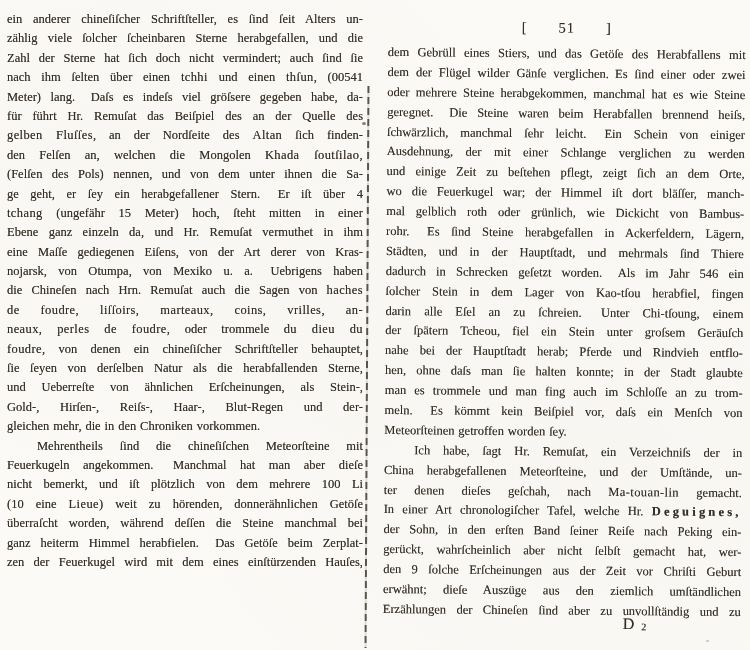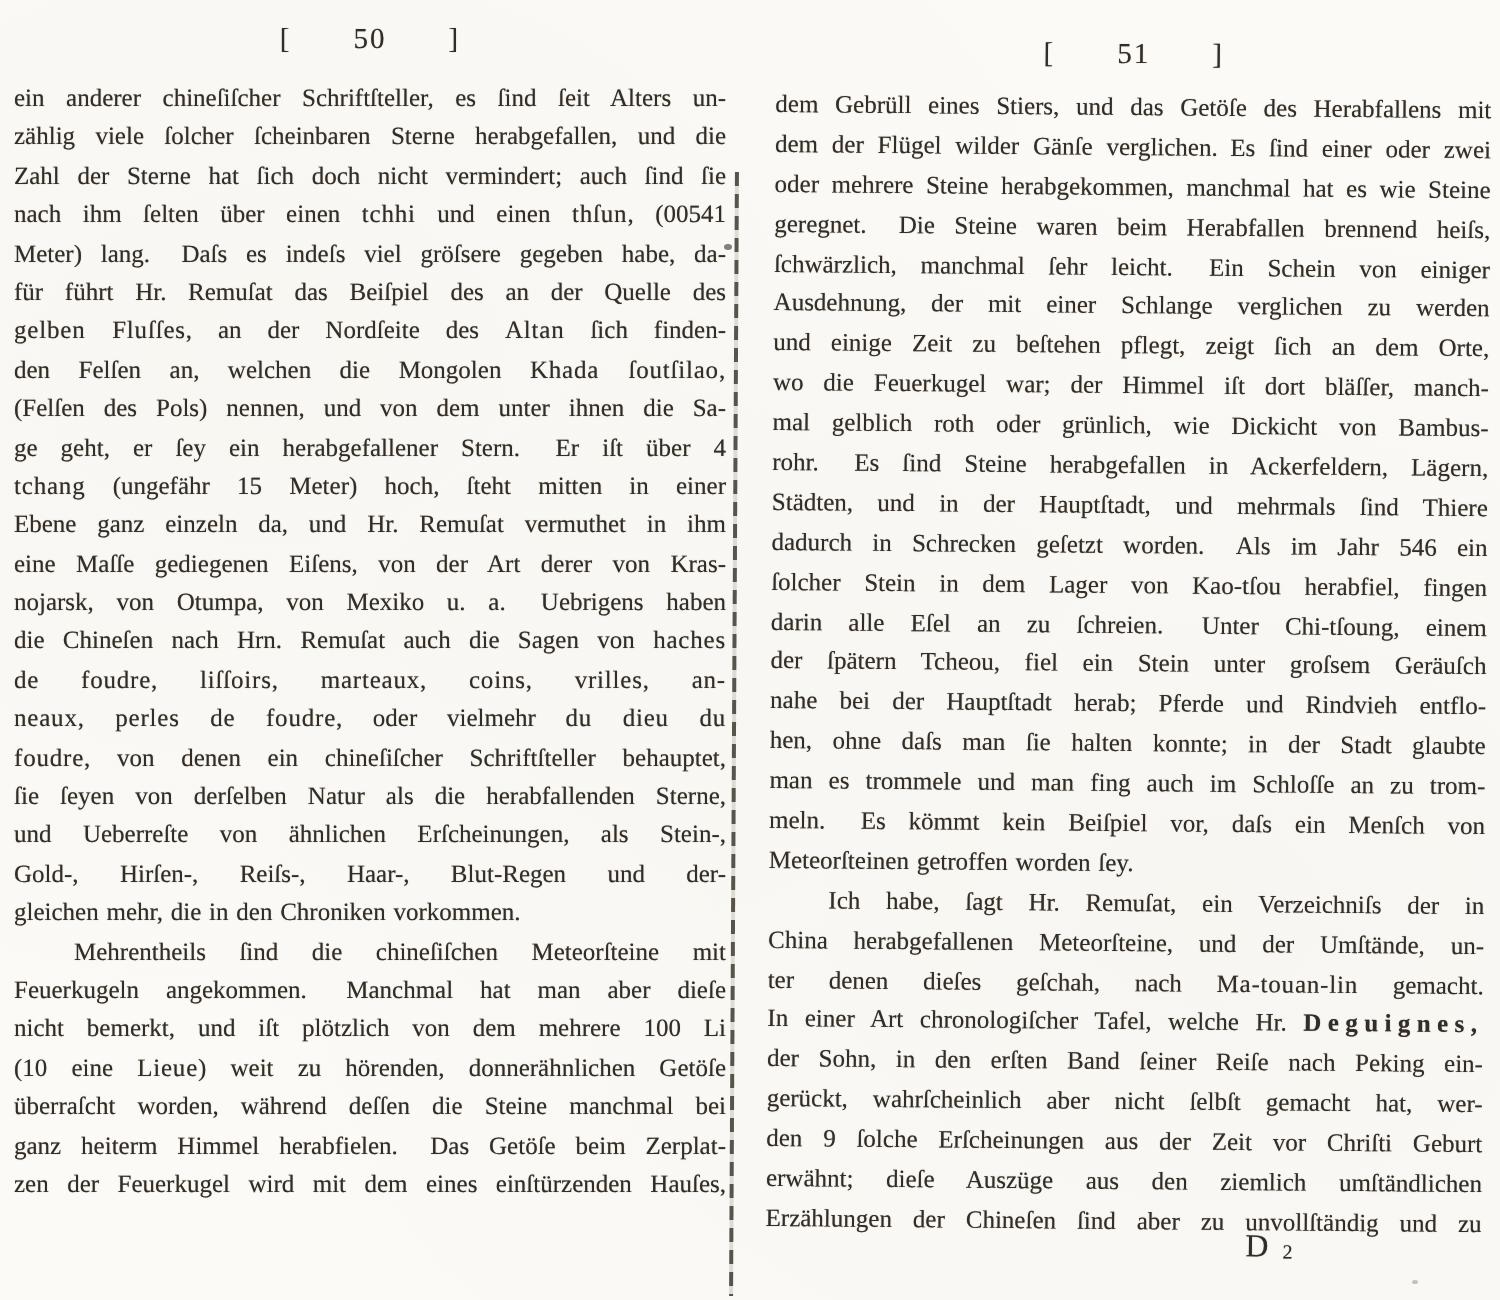--- a/index.html
+++ b/index.html
@@ -60,39 +60,38 @@
   .scan-speck{position:absolute;background:rgba(70,62,50,0.65);border-radius:50%;}
   #speck-1{left:362px;top:122px;width:4px;height:3px;}
   #speck-2{left:706px;top:640px;width:3px;height:2px;opacity:0.45;}
 </style>
 </head>
 <body>
 
 <div id="scan-surface">
 
   <div class="page" id="left-page">
-    <div class="page-header">[  50  ]</div>
     <div>
         <div class="line"><span>ein anderer chineſiſcher Schriftſteller, es ſind ſeit Alters un-</span></div>
         <div class="line"><span>zählig viele ſolcher ſcheinbaren Sterne herabgefallen, und die</span></div>
         <div class="line"><span>Zahl der Sterne hat ſich doch nicht vermindert; auch ſind ſie</span></div>
         <div class="line"><span>nach ihm ſelten über einen </span><span class="it">tchhi</span><span> und einen </span><span class="it">thſun</span><span>, (00541</span></div>
         <div class="line"><span>Meter) lang.  Daſs es indeſs viel gröſsere gegeben habe, da-</span></div>
         <div class="line"><span>für führt Hr. Remuſat das Beiſpiel des an der Quelle des</span></div>
         <div class="line"><span class="it">gelben Fluſſes</span><span>, an der Nordſeite des </span><span class="it">Altan</span><span> ſich finden-</span></div>
         <div class="line"><span>den Felſen an, welchen die Mongolen </span><span class="it">Khada ſoutſilao,</span></div>
         <div class="line"><span>(Felſen des Pols) nennen, und von dem unter ihnen die Sa-</span></div>
         <div class="line"><span>ge geht, er ſey ein herabgefallener Stern.  Er iſt über 4</span></div>
         <div class="line"><span class="it">tchang</span><span> (ungefähr 15 Meter) hoch, ſteht mitten in einer</span></div>
         <div class="line"><span>Ebene ganz einzeln da, und Hr. Remuſat vermuthet in ihm</span></div>
         <div class="line"><span>eine Maſſe gediegenen Eiſens, von der Art derer von Kras-</span></div>
         <div class="line"><span>nojarsk, von Otumpa, von Mexiko u. a.  Uebrigens haben</span></div>
         <div class="line"><span>die Chineſen nach Hrn. Remuſat auch die Sagen von </span><span class="it">haches</span></div>
         <div class="line"><span class="it">de foudre, liſſoirs, marteaux, coins, vrilles, an-</span></div>
-        <div class="line"><span class="it">neaux, perles de foudre,</span><span> oder vielmehr </span><span class="it">du dieu du</span></div>
+        <div class="line"><span class="it">neaux, perles de foudre,</span><span> oder trommele </span><span class="it">du dieu du</span></div>
         <div class="line"><span class="it">foudre</span><span>, von denen ein chineſiſcher Schriftſteller behauptet,</span></div>
         <div class="line"><span>ſie ſeyen von derſelben Natur als die herabfallenden Sterne,</span></div>
         <div class="line"><span>und Ueberreſte von ähnlichen Erſcheinungen, als Stein-,</span></div>
         <div class="line"><span>Gold-, Hirſen-, Reiſs-, Haar-, Blut-Regen und der-</span></div>
         <div class="line end"><span>gleichen mehr, die in den Chroniken vorkommen.</span></div>
         <div class="line indent"><span>Mehrentheils ſind die chineſiſchen Meteorſteine mit</span></div>
         <div class="line"><span>Feuerkugeln angekommen.  Manchmal hat man aber dieſe</span></div>
         <div class="line"><span>nicht bemerkt, und iſt plötzlich von dem mehrere 100 Li</span></div>
         <div class="line"><span>(10 eine </span><span class="it">Lieue</span><span>) weit zu hörenden, donnerähnlichen Getöſe</span></div>
         <div class="line"><span>überraſcht worden, während deſſen die Steine manchmal bei</span></div>

